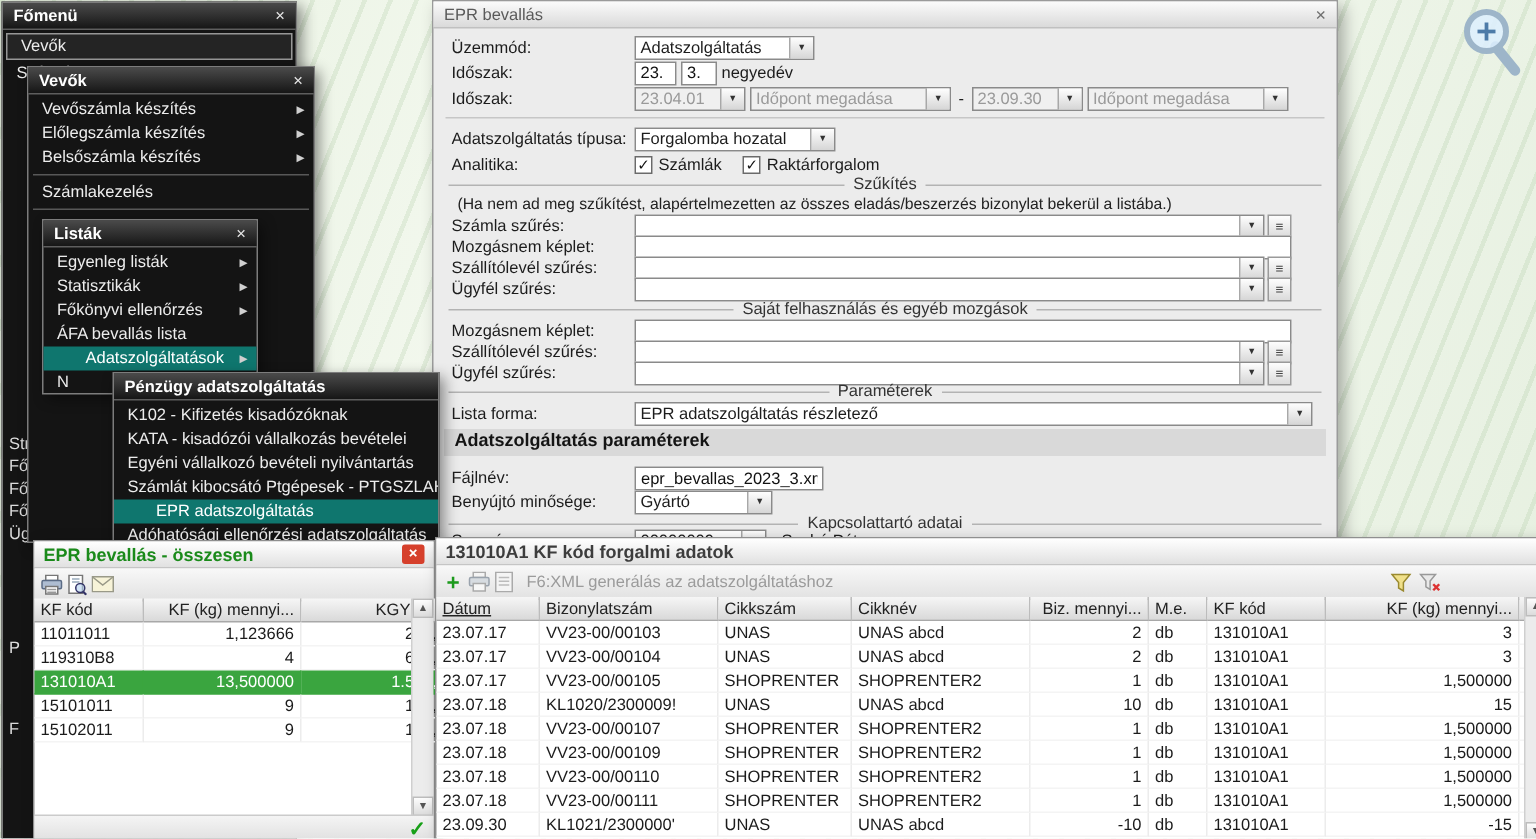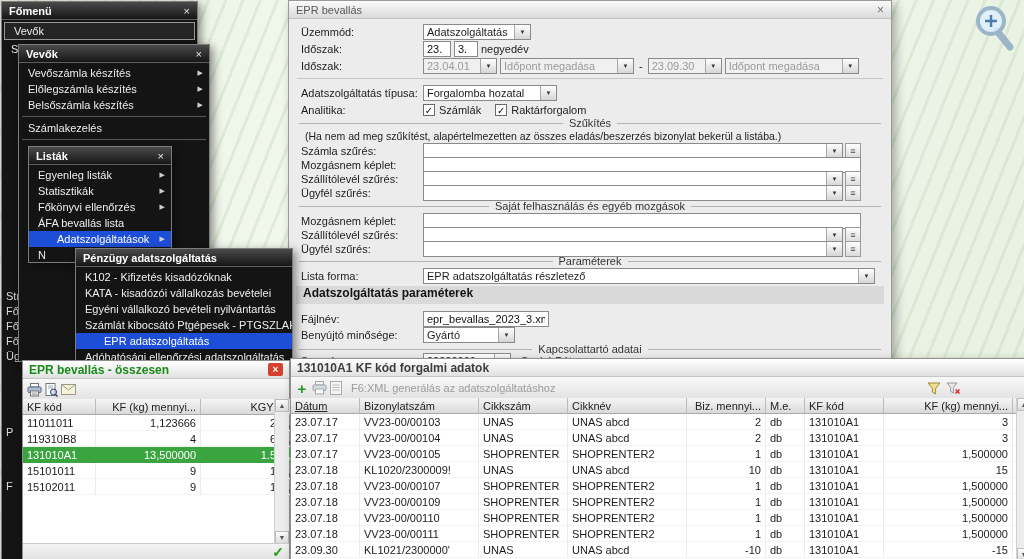--- a/index.html
+++ b/index.html
@@ -9,21 +9,21 @@
     background:
       repeating-linear-gradient(112deg, rgba(163,196,152,0.22) 0 3px, rgba(255,255,255,0) 3px 16px),
       linear-gradient(105deg,#e8f2e1 0%,#f7faf3 45%,#e6f0e0 100%);
   }
   
   .menu-window{position:absolute;background:#141414;border:1px solid #7c7c7c;box-shadow:3px 3px 9px rgba(0,0,0,.45);}
   .menu-title{display:flex;align-items:center;height:17px;padding:0 5px 0 7px;background:linear-gradient(#4a4a4a,#161616);color:#fff;font-size:11px;font-weight:bold;border-bottom:1px solid #5e5e5e;white-space:nowrap;overflow:hidden;}
   .menu-title .x{margin-left:auto;font-weight:normal;color:#e8e8e8;font-size:11px;padding:0 2px;}
   .mi{display:flex;align-items:center;height:16px;padding:0 6px 0 9px;color:#ededed;font-size:11px;white-space:nowrap;overflow:hidden;}
   .mi .mi-arrow{margin-left:auto;font-size:7px;color:#d0d0d0;padding-left:6px;}
-  .mi.sel{background:#1d4ed8;color:#fff;padding-left:28px;}
+  .mi.sel{background:#0f766e;color:#fff;padding-left:28px;}
   .msep{height:1px;background:#585858;margin:3px 3px;}
   .active-path{border:1px solid #979797;background:#242424;margin:2px 2px 1px 2px;height:16px;}
   .frag{position:absolute;left:4px;color:#dcdcdc;font-size:11px;white-space:nowrap;}
   .fomenu{left:1px;top:1px;width:195px;height:557px;z-index:5;}
   .vevokwin{left:18px;top:44px;width:190px;height:316px;z-index:6;}
   .listakwin{left:28px;top:146px;width:142px;height:115px;z-index:7;}
   .penzugywin{left:75px;top:248px;width:216px;height:113px;z-index:8;}
   
   .dialog{position:absolute;left:288px;top:0;width:602px;height:376px;background:#ececec;border:1px solid #9a9a9a;box-shadow:4px 4px 10px rgba(0,0,0,.3);z-index:4;font-size:11px;color:#1c1c1c;}
   .dlg-title{height:17px;display:flex;align-items:center;padding:0 7px;background:linear-gradient(#fbfbfb,#dadada);border-bottom:1px solid #c0c0c0;color:#5a5a5a;font-size:11px;}
@@ -85,21 +85,21 @@
   </svg>
 
   <div class="dialog">
     <div class="dlg-title">
       <span>EPR bevallás</span>
       <span class="x">×</span>
     </div>
 
     <div class="drow" style="top:23px">
       <span class="dlabel">Üzemmód:</span>
-      <div class="combo" style="width:108px">
+      <div class="combo" style="width:120px">
         <span class="ctext">Adatszolgáltatás</span>
         <span class="cbtn">▼</span>
       </div>
     </div>
 
     <div class="drow" style="top:40px">
       <span class="dlabel">Időszak:</span>
       <input class="tbox" style="width: 28px;" value="23.">
       <span class="gap"></span>
       <input class="tbox" style="width: 24px;" value="3.">

